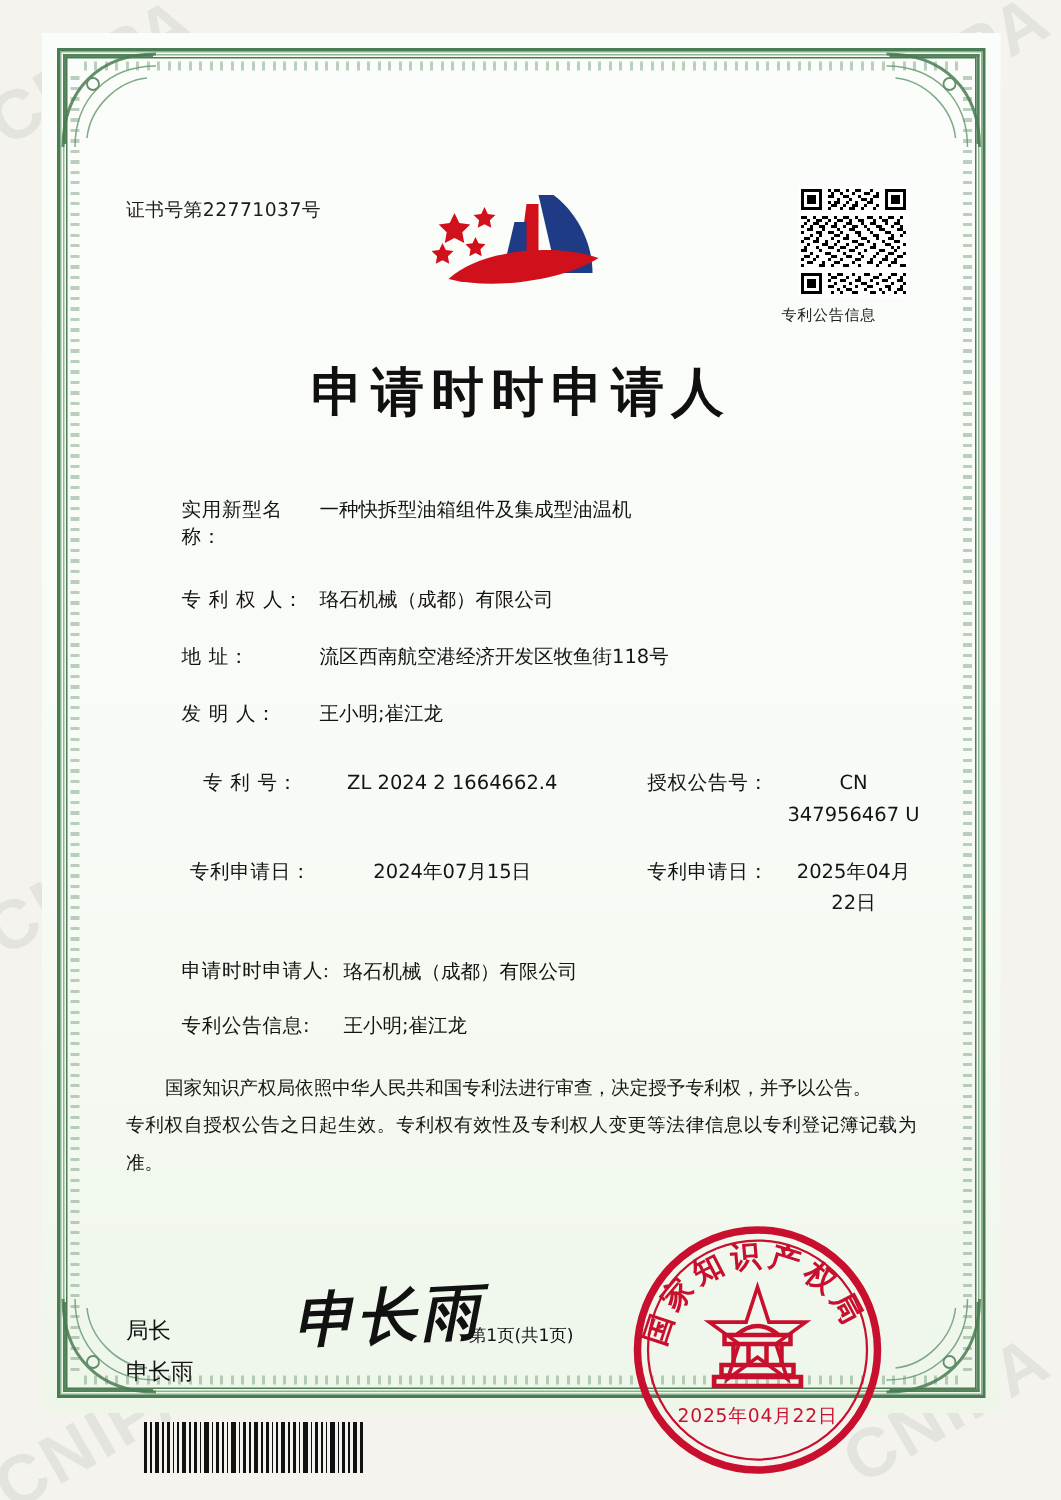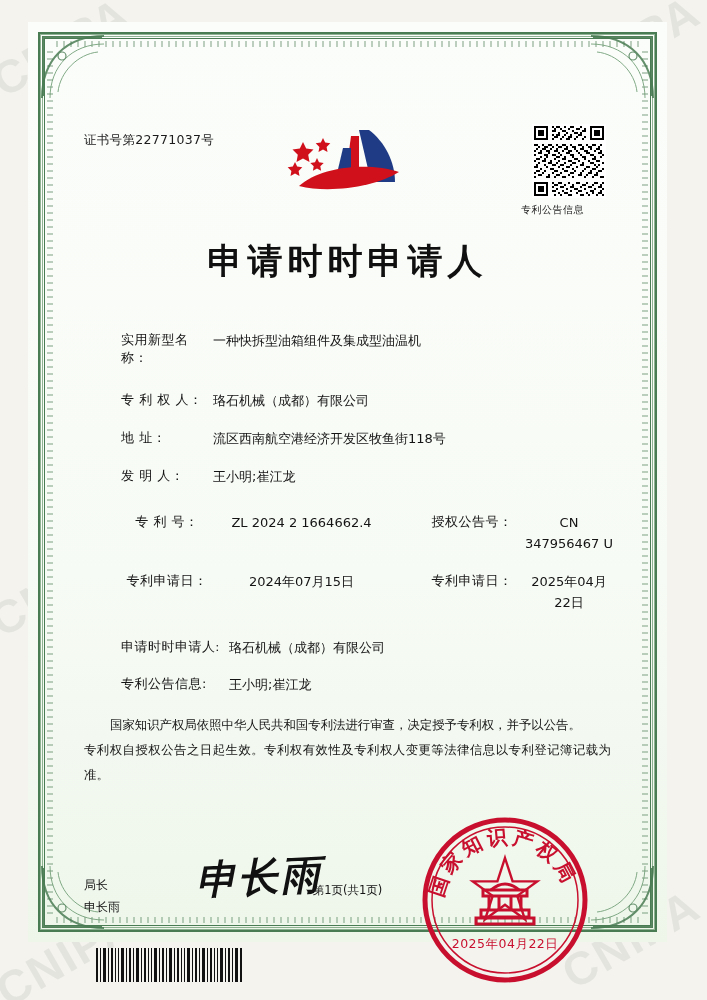--- a/index.html
+++ b/index.html
@@ -214,21 +214,21 @@
   
   .sign-zone {
     position: relative;
     margin-top: 34px;
     height: 160px;
   }
   .director {
     position: absolute;
     left: 16px;
     top: 52px;
-    font-size: 12px;
+    font-size: 15px;
     line-height: 1.85;
     color: #141414;
   }
   .signature {
     position: absolute;
     left: 128px;
     top: 28px;
     font-family: "DejaVu Serif", "Liberation Serif", serif;
     font-size: 40px;
     font-style: italic;

